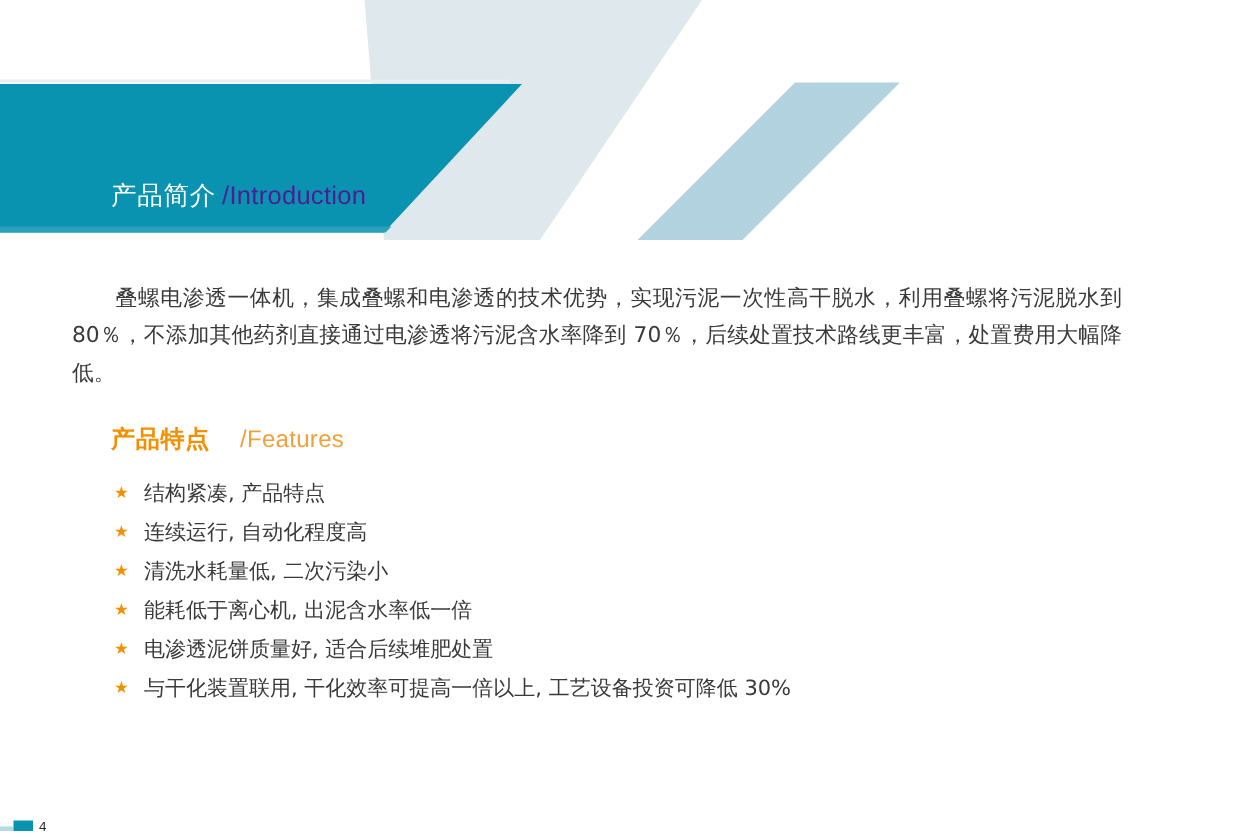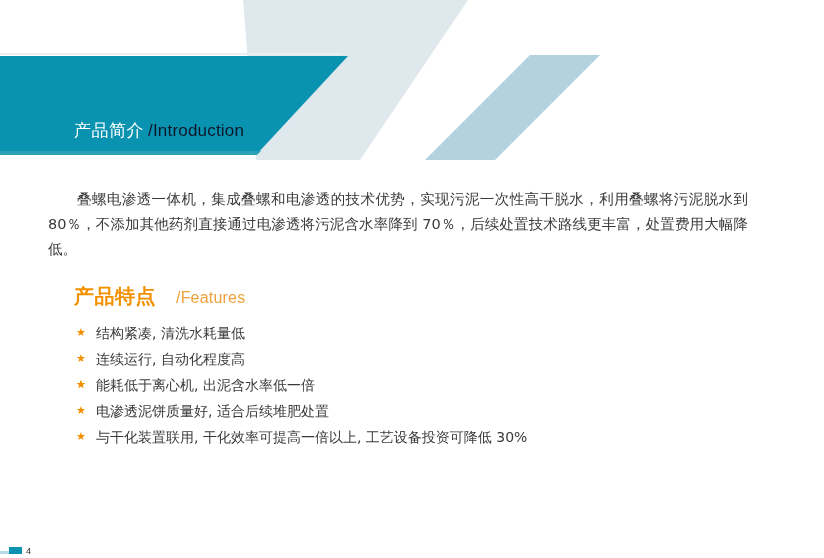--- a/index.html
+++ b/index.html
@@ -37,21 +37,21 @@
   }
   #header-title .cn {
     font-size: 17px;
     font-weight: normal;
     color: #ffffff;
     letter-spacing: 0.5px;
   }
   #header-title .en {
     font-size: 17px;
     font-weight: normal;
-    color: #0f172a;
+    color: #4c1d95;
     letter-spacing: 0.2px;
     margin-left: 4px;
   }
 
   
   #intro-paragraph {
     position: absolute;
     left: 48px;
     top: 172px;
     width: 700px;
@@ -69,21 +69,21 @@
     left: 74px;
     top: 286px;
     width: 700px;
   }
   #features-heading {
     white-space: nowrap;
     line-height: 1;
     margin-bottom: 14px;
   }
   #features-heading .cn {
-    font-size: 20px;
+    font-size: 16px;
     font-weight: bold;
     color: #f39000;
     letter-spacing: 0.5px;
   }
   #features-heading .en {
     font-size: 16px;
     font-weight: normal;
     color: #f0a13a;
     letter-spacing: 0.2px;
     margin-left: 20px;
@@ -172,28 +172,29 @@
 <p id="intro-paragraph">叠螺电渗透一体机，集成叠螺和电渗透的技术优势，实现污泥一次性高干脱水，利用叠螺将污泥脱水到80％，不添加其他药剂直接通过电渗透将污泥含水率降到 70％，后续处置技术路线更丰富，处置费用大幅降低。</p>
 
 <section id="features-section">
   <div id="features-heading">
     <span class="cn">产品特点</span><span class="en">/Features</span>
   </div>
 
   <ul id="features-list">
     <li>
       <span class="star-icon">★</span>
-      <span>结构紧凑, 清洗水耗量低</span>
+      <span>结构紧凑, 产品特点</span>
     </li>
     <li>
       <span class="star-icon">★</span>
       <span>连续运行, 自动化程度高</span>
     </li>
     <li>
       <span class="star-icon">★</span>
+      <span>清洗水耗量低, 二次污染小</span>
     </li>
     <li>
       <span class="star-icon">★</span>
       <span>能耗低于离心机, 出泥含水率低一倍</span>
     </li>
     <li>
       <span class="star-icon">★</span>
       <span>电渗透泥饼质量好, 适合后续堆肥处置</span>
     </li>
     <li>

